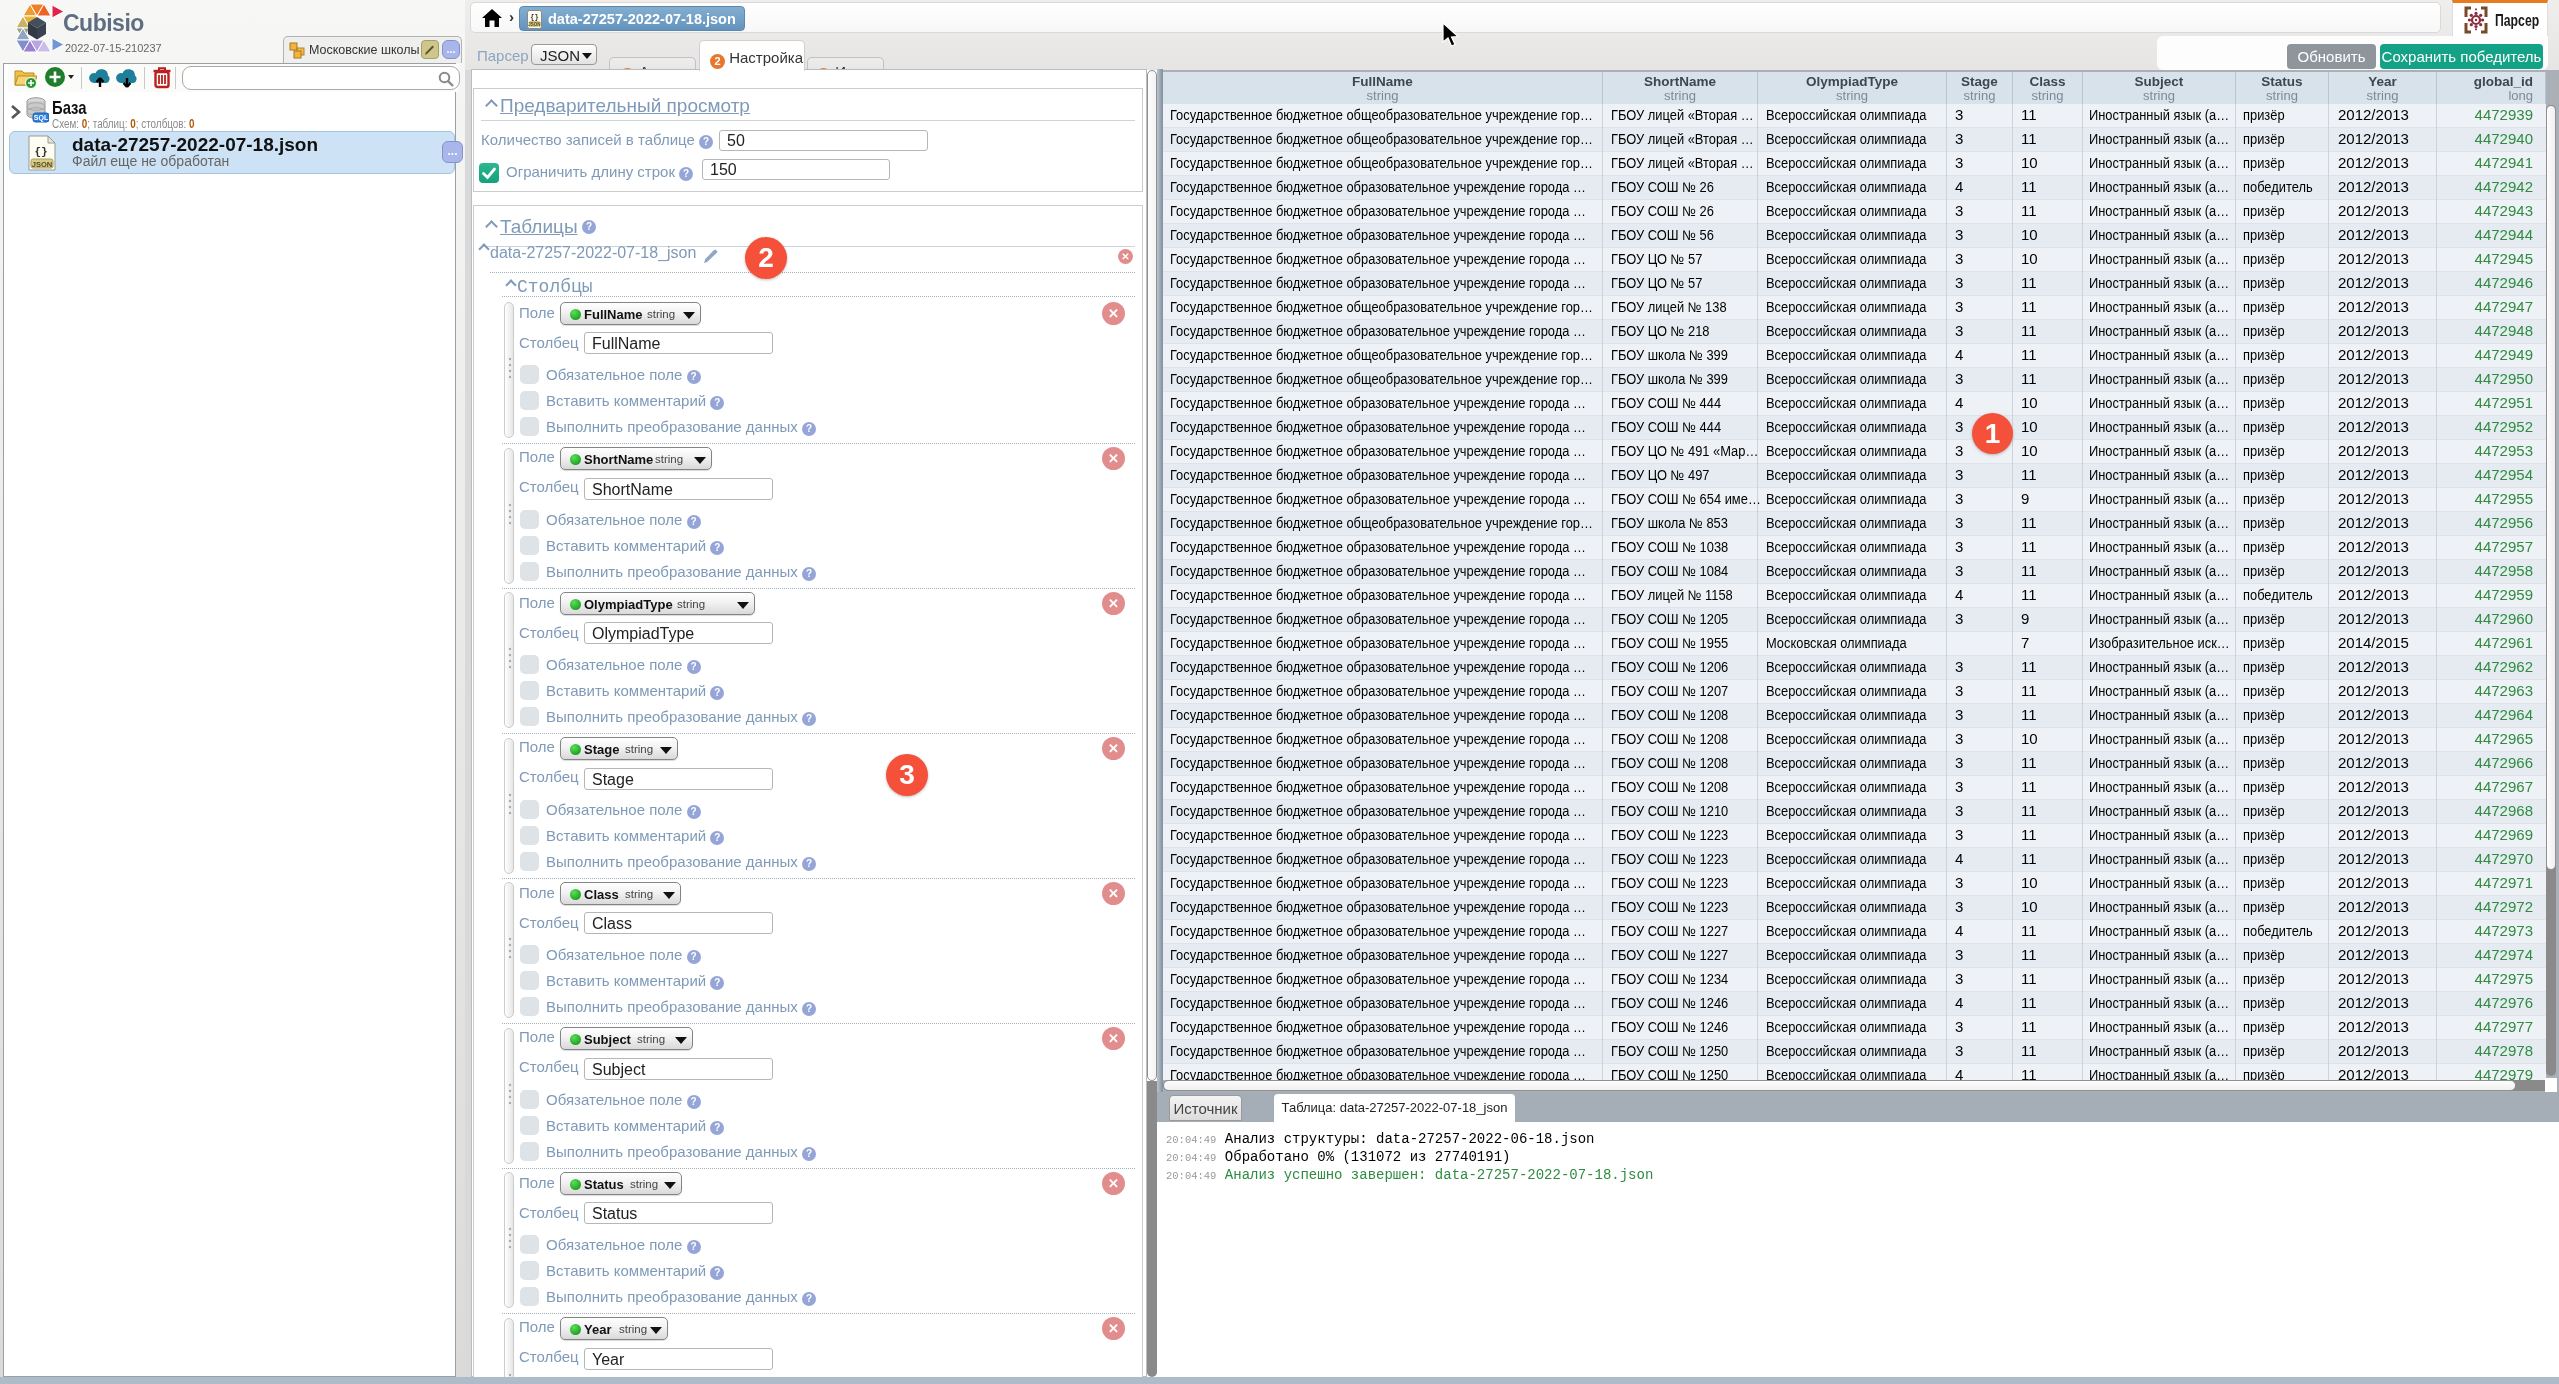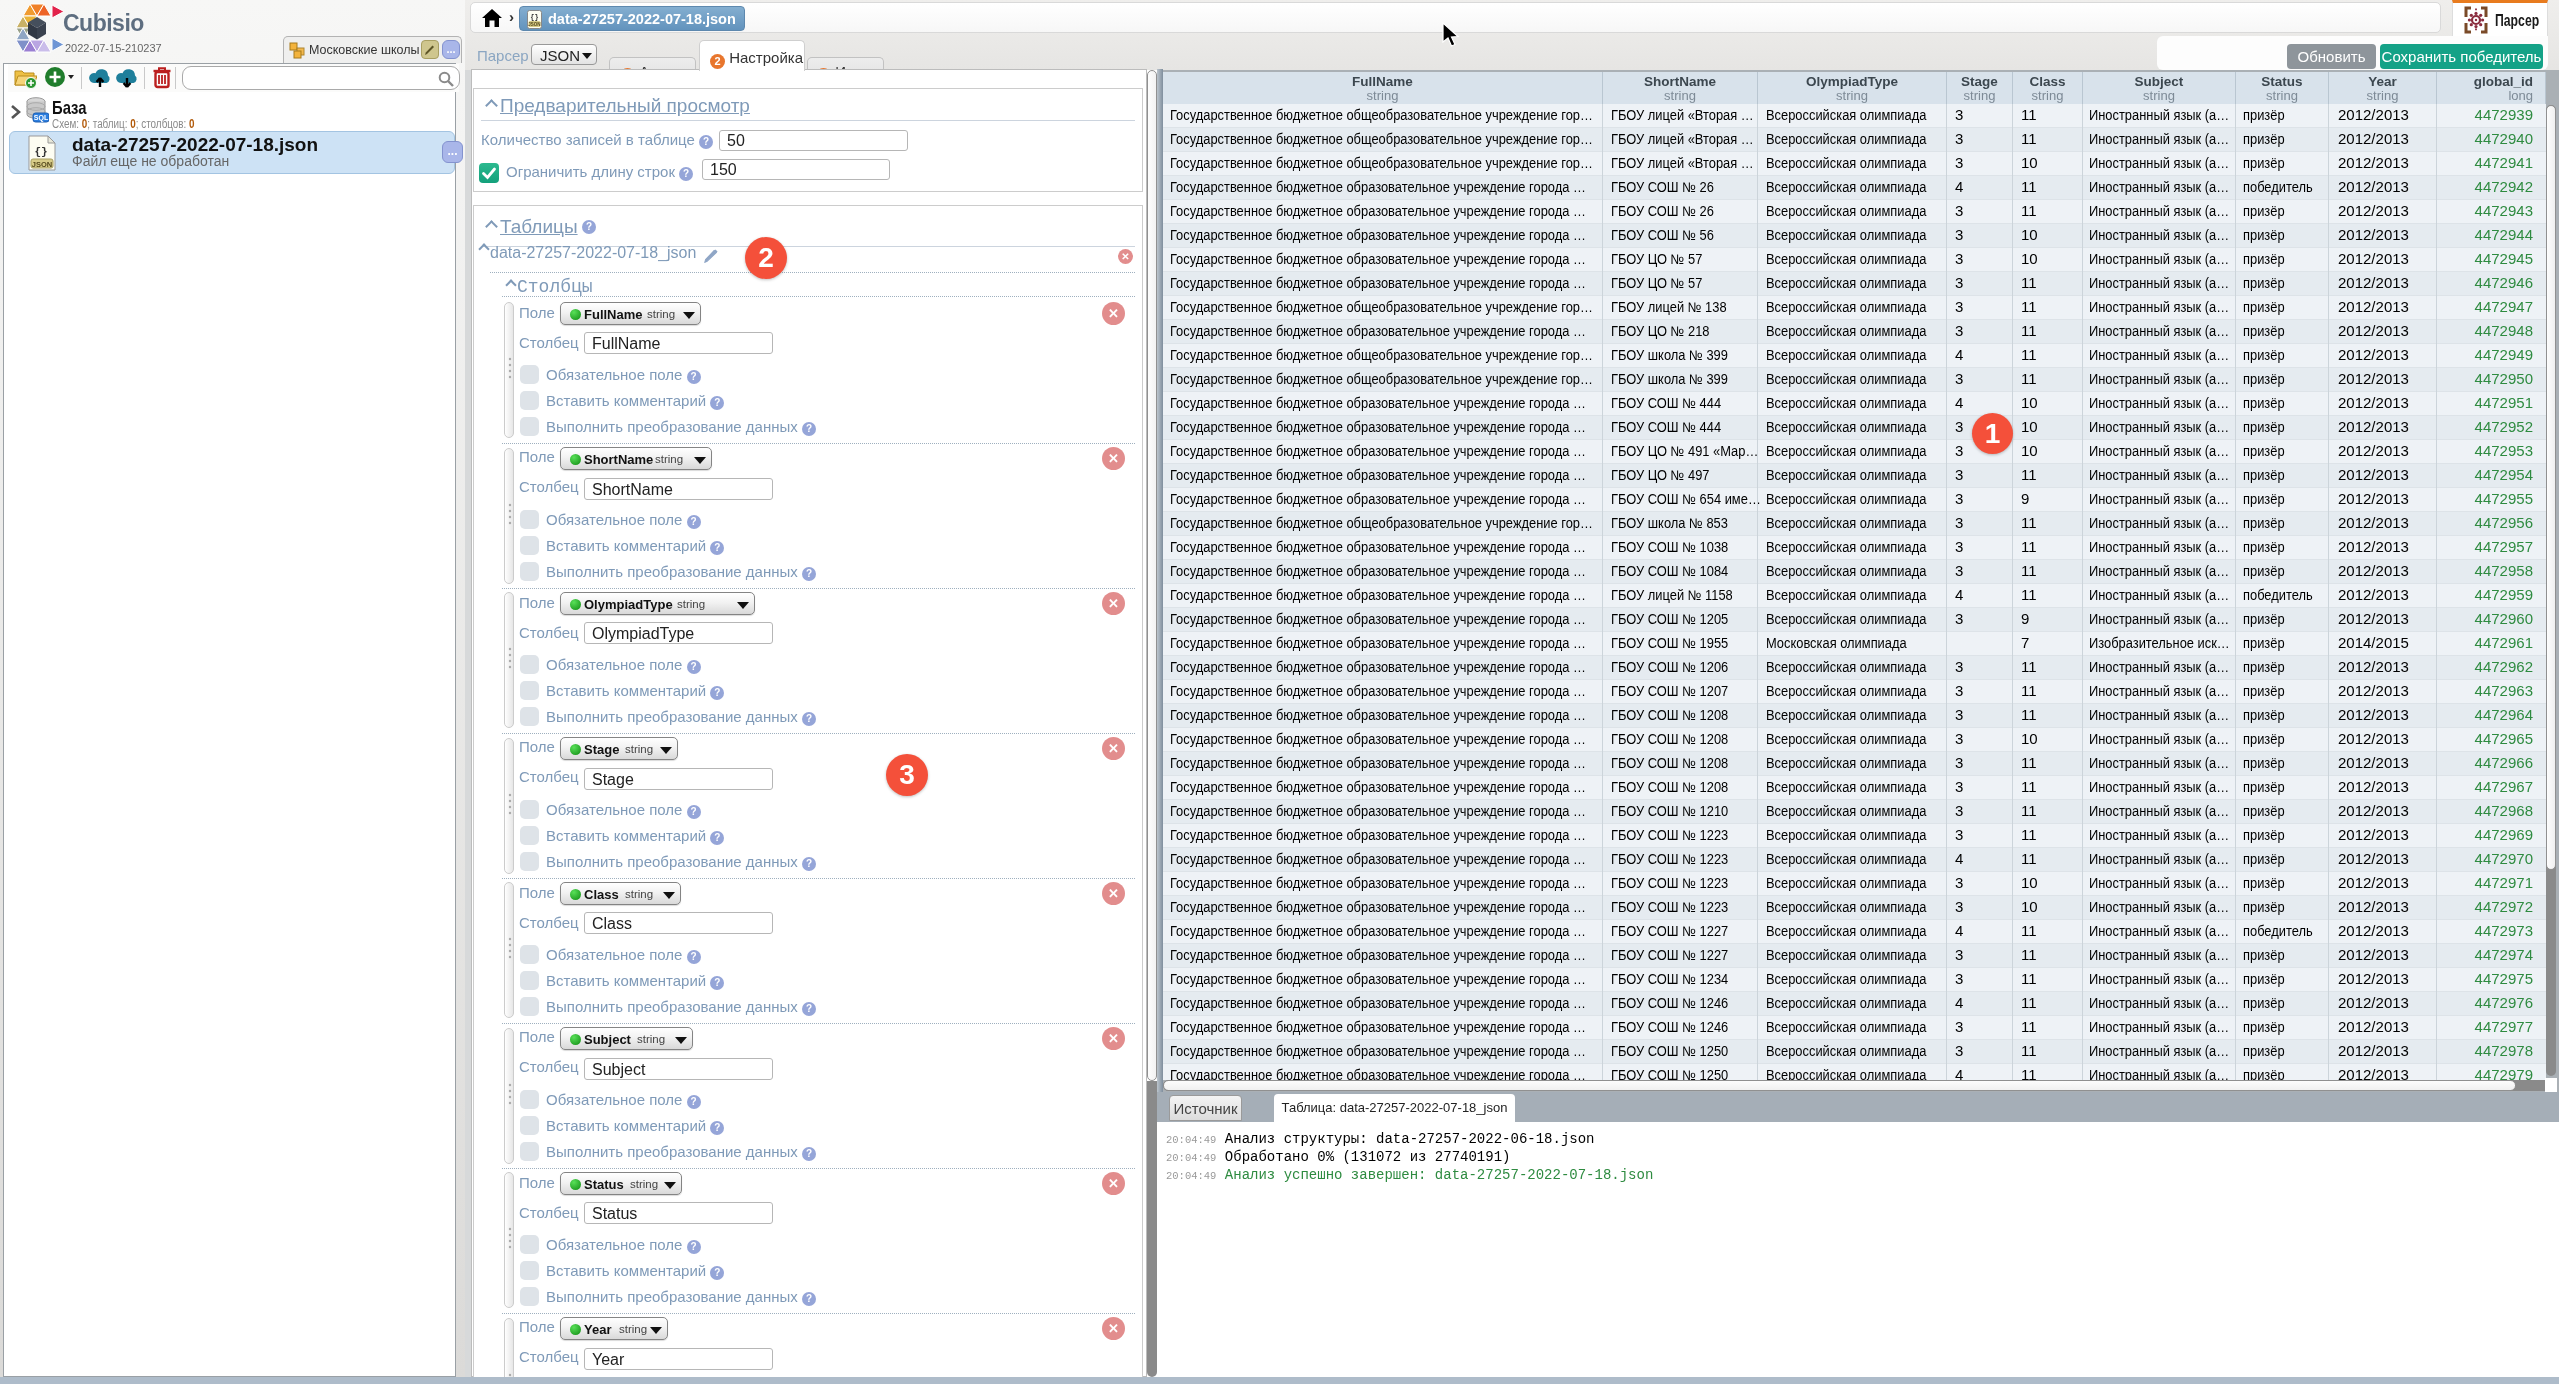--- a/index.html
+++ b/index.html
@@ -276,21 +276,21 @@
 <div class="abs ptab" style="left:807px;width:77px;">
     <span style="position:absolute;left:8px;top:5px;"><span class="numc">3</span> Импорт</span>
   </div>
 
 <div class="abs" id="midpanel"></div>
 
 <div class="abs sbox" style="left:473px;top:88px;height:104px;"></div>
 <div class="abs" style="left:487px;top:95px;"><span class="caret" style="vertical-align:2px"></span><span class="sechead" style="margin-left:4px">Предварительный просмотр</span></div>
 <div class="abs solidline" style="left:481px;top:120px;width:654px;"></div>
 <div class="abs lbl" style="left:481px;top:131px;">Количество записей в таблице <span class="helpi">?</span></div>
-<div class="abs inp" style="left:719px;top:130px;width:189px;height:21px;">50</div>
+<div class="abs inp" style="left:719px;top:130px;width:209px;height:21px;">50</div>
 <div class="abs gcheck" style="left:479px;top:163px;"><svg width="20" height="20" viewBox="0 0 20 20">
       <path d="M4.5 10.5 L8.5 14.5 L15.5 6" fill="none" stroke="#fff" stroke-width="2.8" stroke-linecap="round"></path>
     </svg></div>
 <div class="abs lbl" style="left:506px;top:163px;">Ограничить длину строк <span class="helpi">?</span></div>
 <div class="abs inp" style="left:702px;top:159px;width:188px;height:21px;">150</div>
 <div class="abs sbox" style="left:473px;top:205px;height:1172px;border-bottom:none;"></div>
 <div class="abs" style="left:487px;top:216px;"><span class="caret" style="vertical-align:2px"></span><span class="sechead" style="margin-left:4px">Таблицы</span> <span class="helpi" style="vertical-align:3px">?</span></div>
 <div class="abs solidline" style="left:481px;top:246px;width:654px;"></div>
 <div class="abs" style="left:480px;top:244px;"><span class="caret" style="width:8px;height:8px;vertical-align:5px;"></span><span style="margin-left:2px;font-size:16px;color:#7f9ab8;">data-27257-2022-07-18_json</span></div>
 <svg style="position:absolute;left:703px;top:249px" width="17" height="15" viewBox="0 0 19 17">

